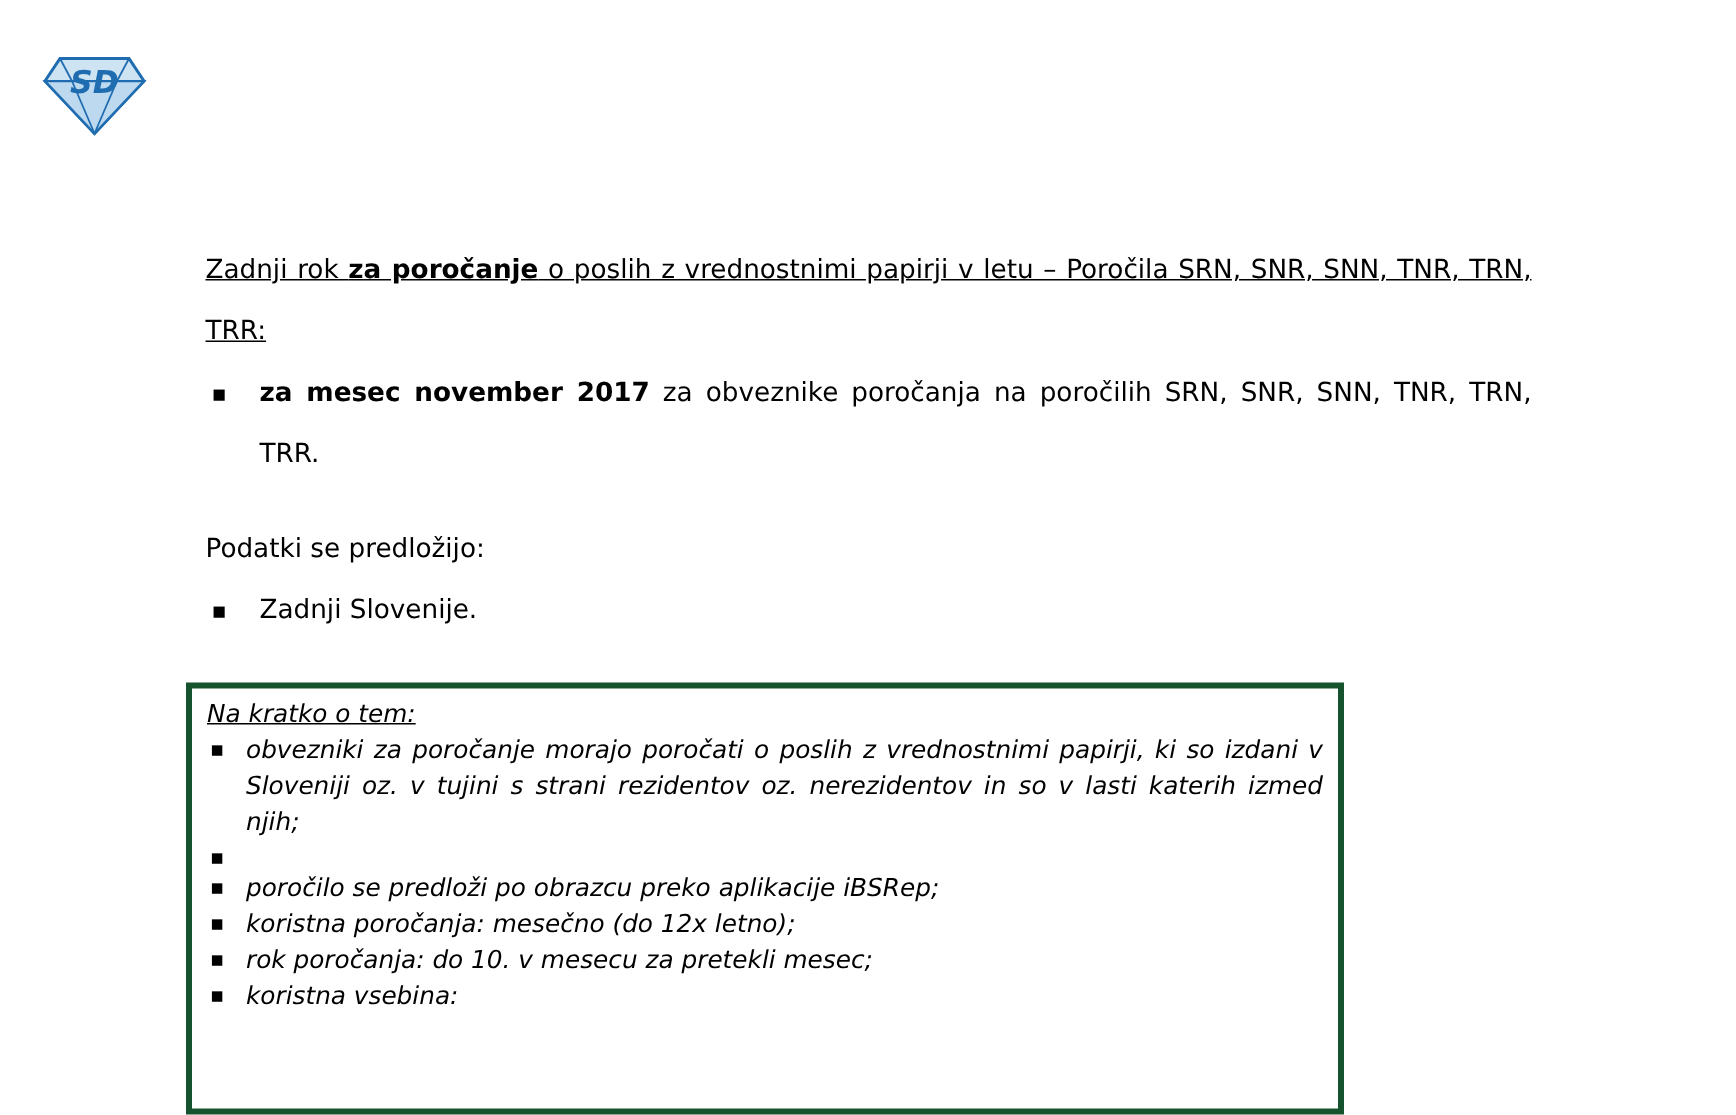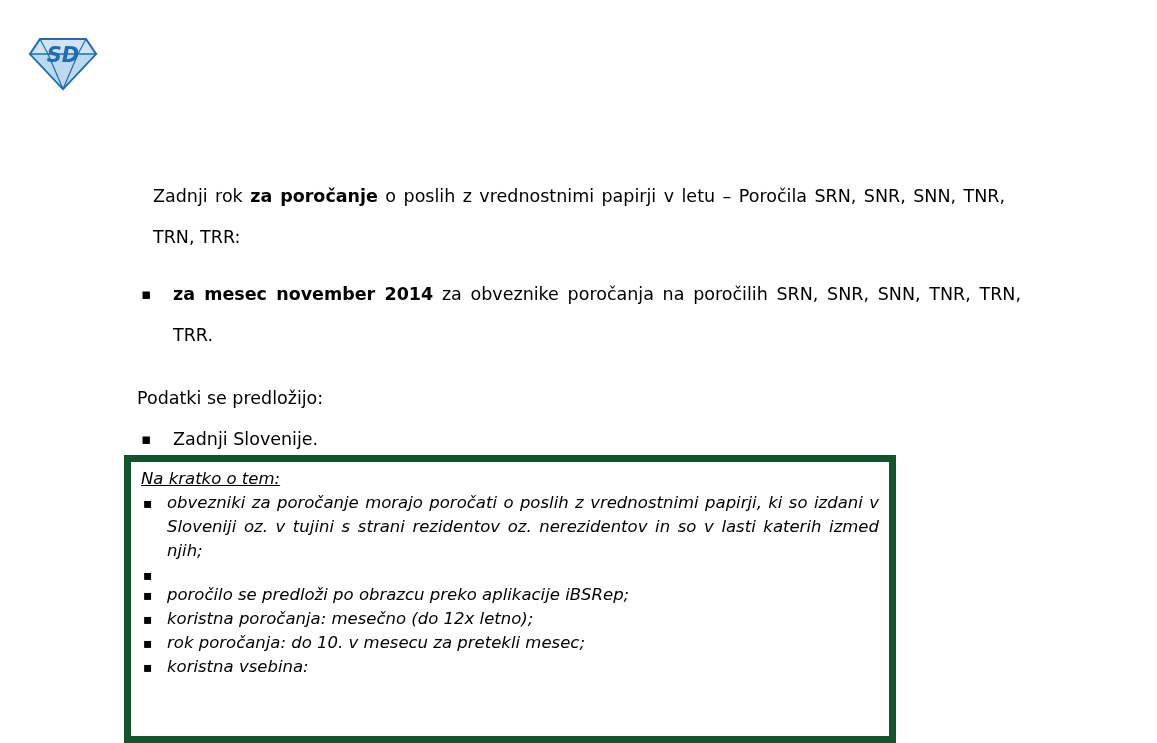--- a/index.html
+++ b/index.html
@@ -29,21 +29,22 @@
     left: 137px;
     top: 160px;
     width: 884px;
   }
 
   .lead {
     font-size: 17.5px;
     line-height: 41px;
     text-align: justify;
     text-justify: inter-word;
-    margin: 16px;
+    margin: 0;
+    text-decoration: underline;
   }
   .lead b { font-weight: bold; }
 
   ul.bullets {
     list-style: none;
     margin: 0;
     padding: 0;
   }
   ul.bullets li {
     position: relative;
@@ -68,21 +69,21 @@
     line-height: 41px;
     margin: 0;
   }
 
   .box {
     position: absolute;
     left: 124px;
     top: 455px;
     width: 772px;
     min-height: 288px;
-    border: 7px solid #14532d;
+    border: 4px solid #14532d;
     padding: 6px 10px 8px 10px;
     box-sizing: border-box;
   }
   .box-title {
     font-style: italic;
     font-size: 16.5px;
     text-decoration: underline;
     line-height: 22px;
     margin: 0 0 1px 0;
   }
@@ -129,21 +130,21 @@
     </g>
   </svg>
 </div>
 
 <div class="content">
 
   <p class="lead"><span>Zadnji rok </span><b>za poročanje</b><span> o poslih z vrednostnimi papirji v letu – Poročila SRN, SNR, SNN, TNR, TRN, TRR:</span></p>
 
   <ul class="bullets">
     <li>
-      <span class="sq">▪</span><b>za mesec november 2014</b><span> za obveznike poročanja na poročilih SRN, SNR, SNN, TNR, TRN, TRR.</span>
+      <span class="sq">▪</span><b>za mesec november 2017</b><span> za obveznike poročanja na poročilih SRN, SNR, SNN, TNR, TRN, TRR.</span>
     </li>
   </ul>
 
   <div class="spacer-sm"></div>
 
   <p class="plain">Podatki se predložijo:</p>
 
   <ul class="bullets">
     <li>
       <span class="sq">▪</span><span>Zadnji Slovenije.</span>

